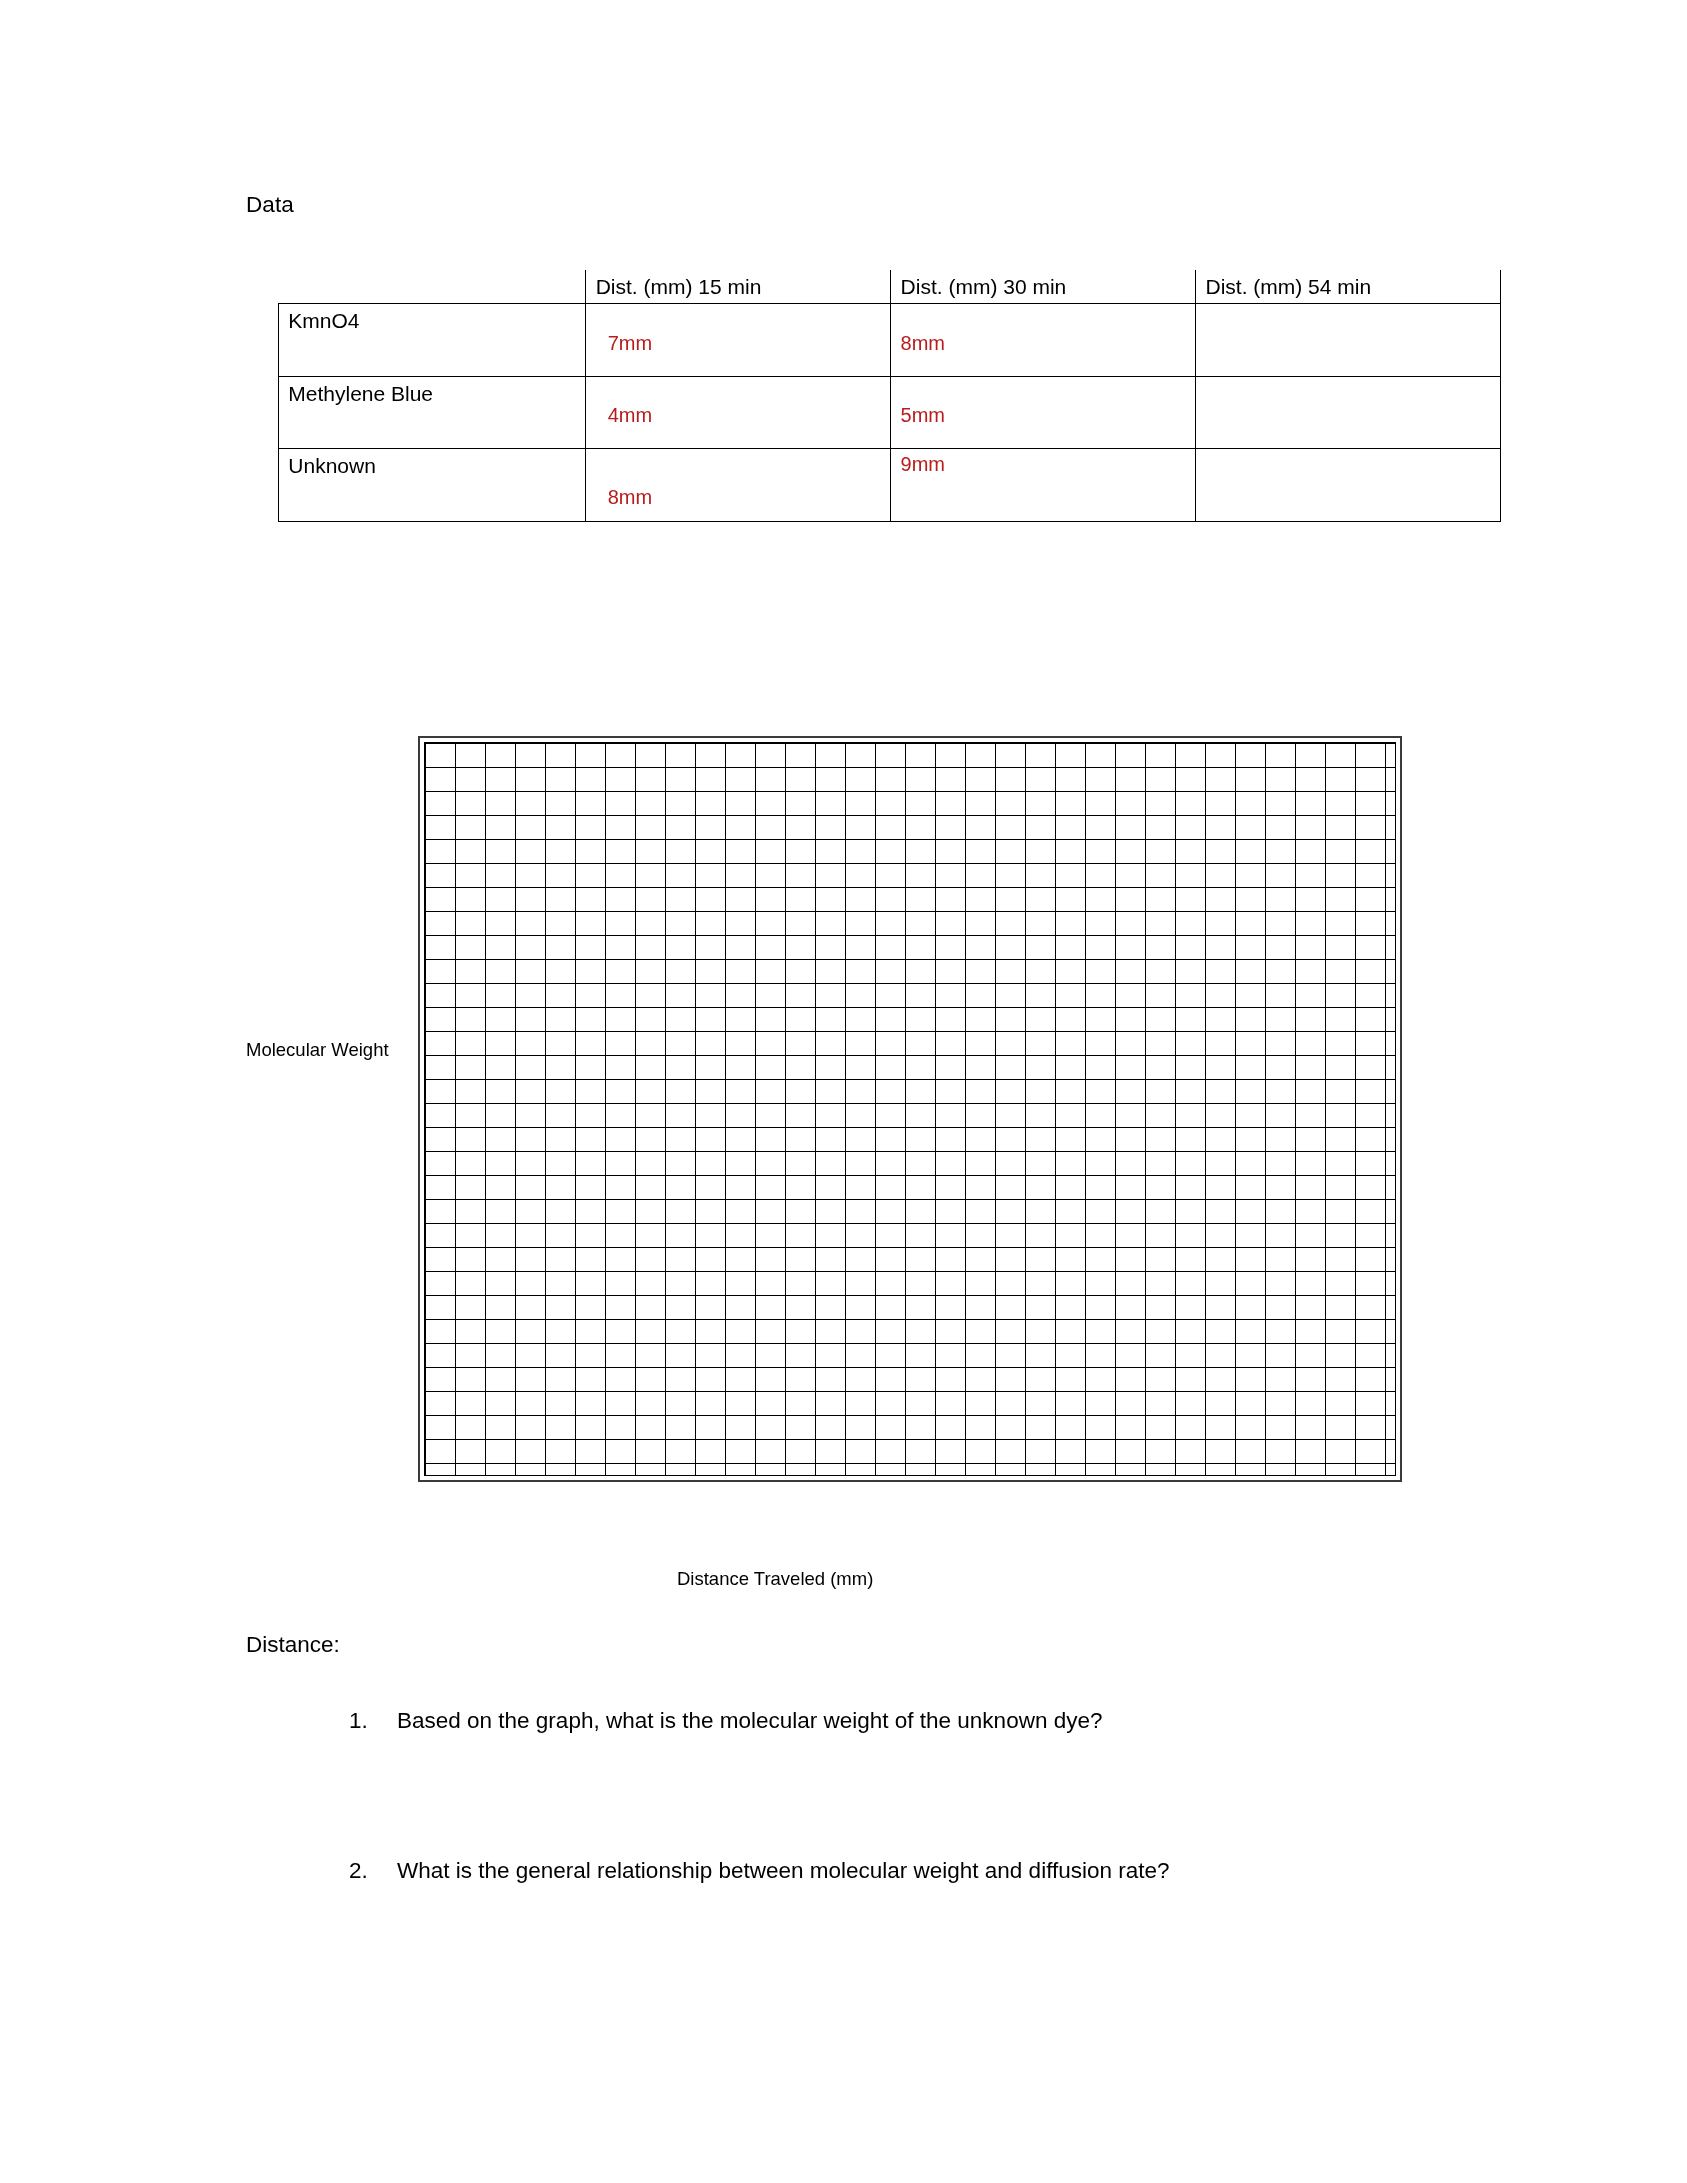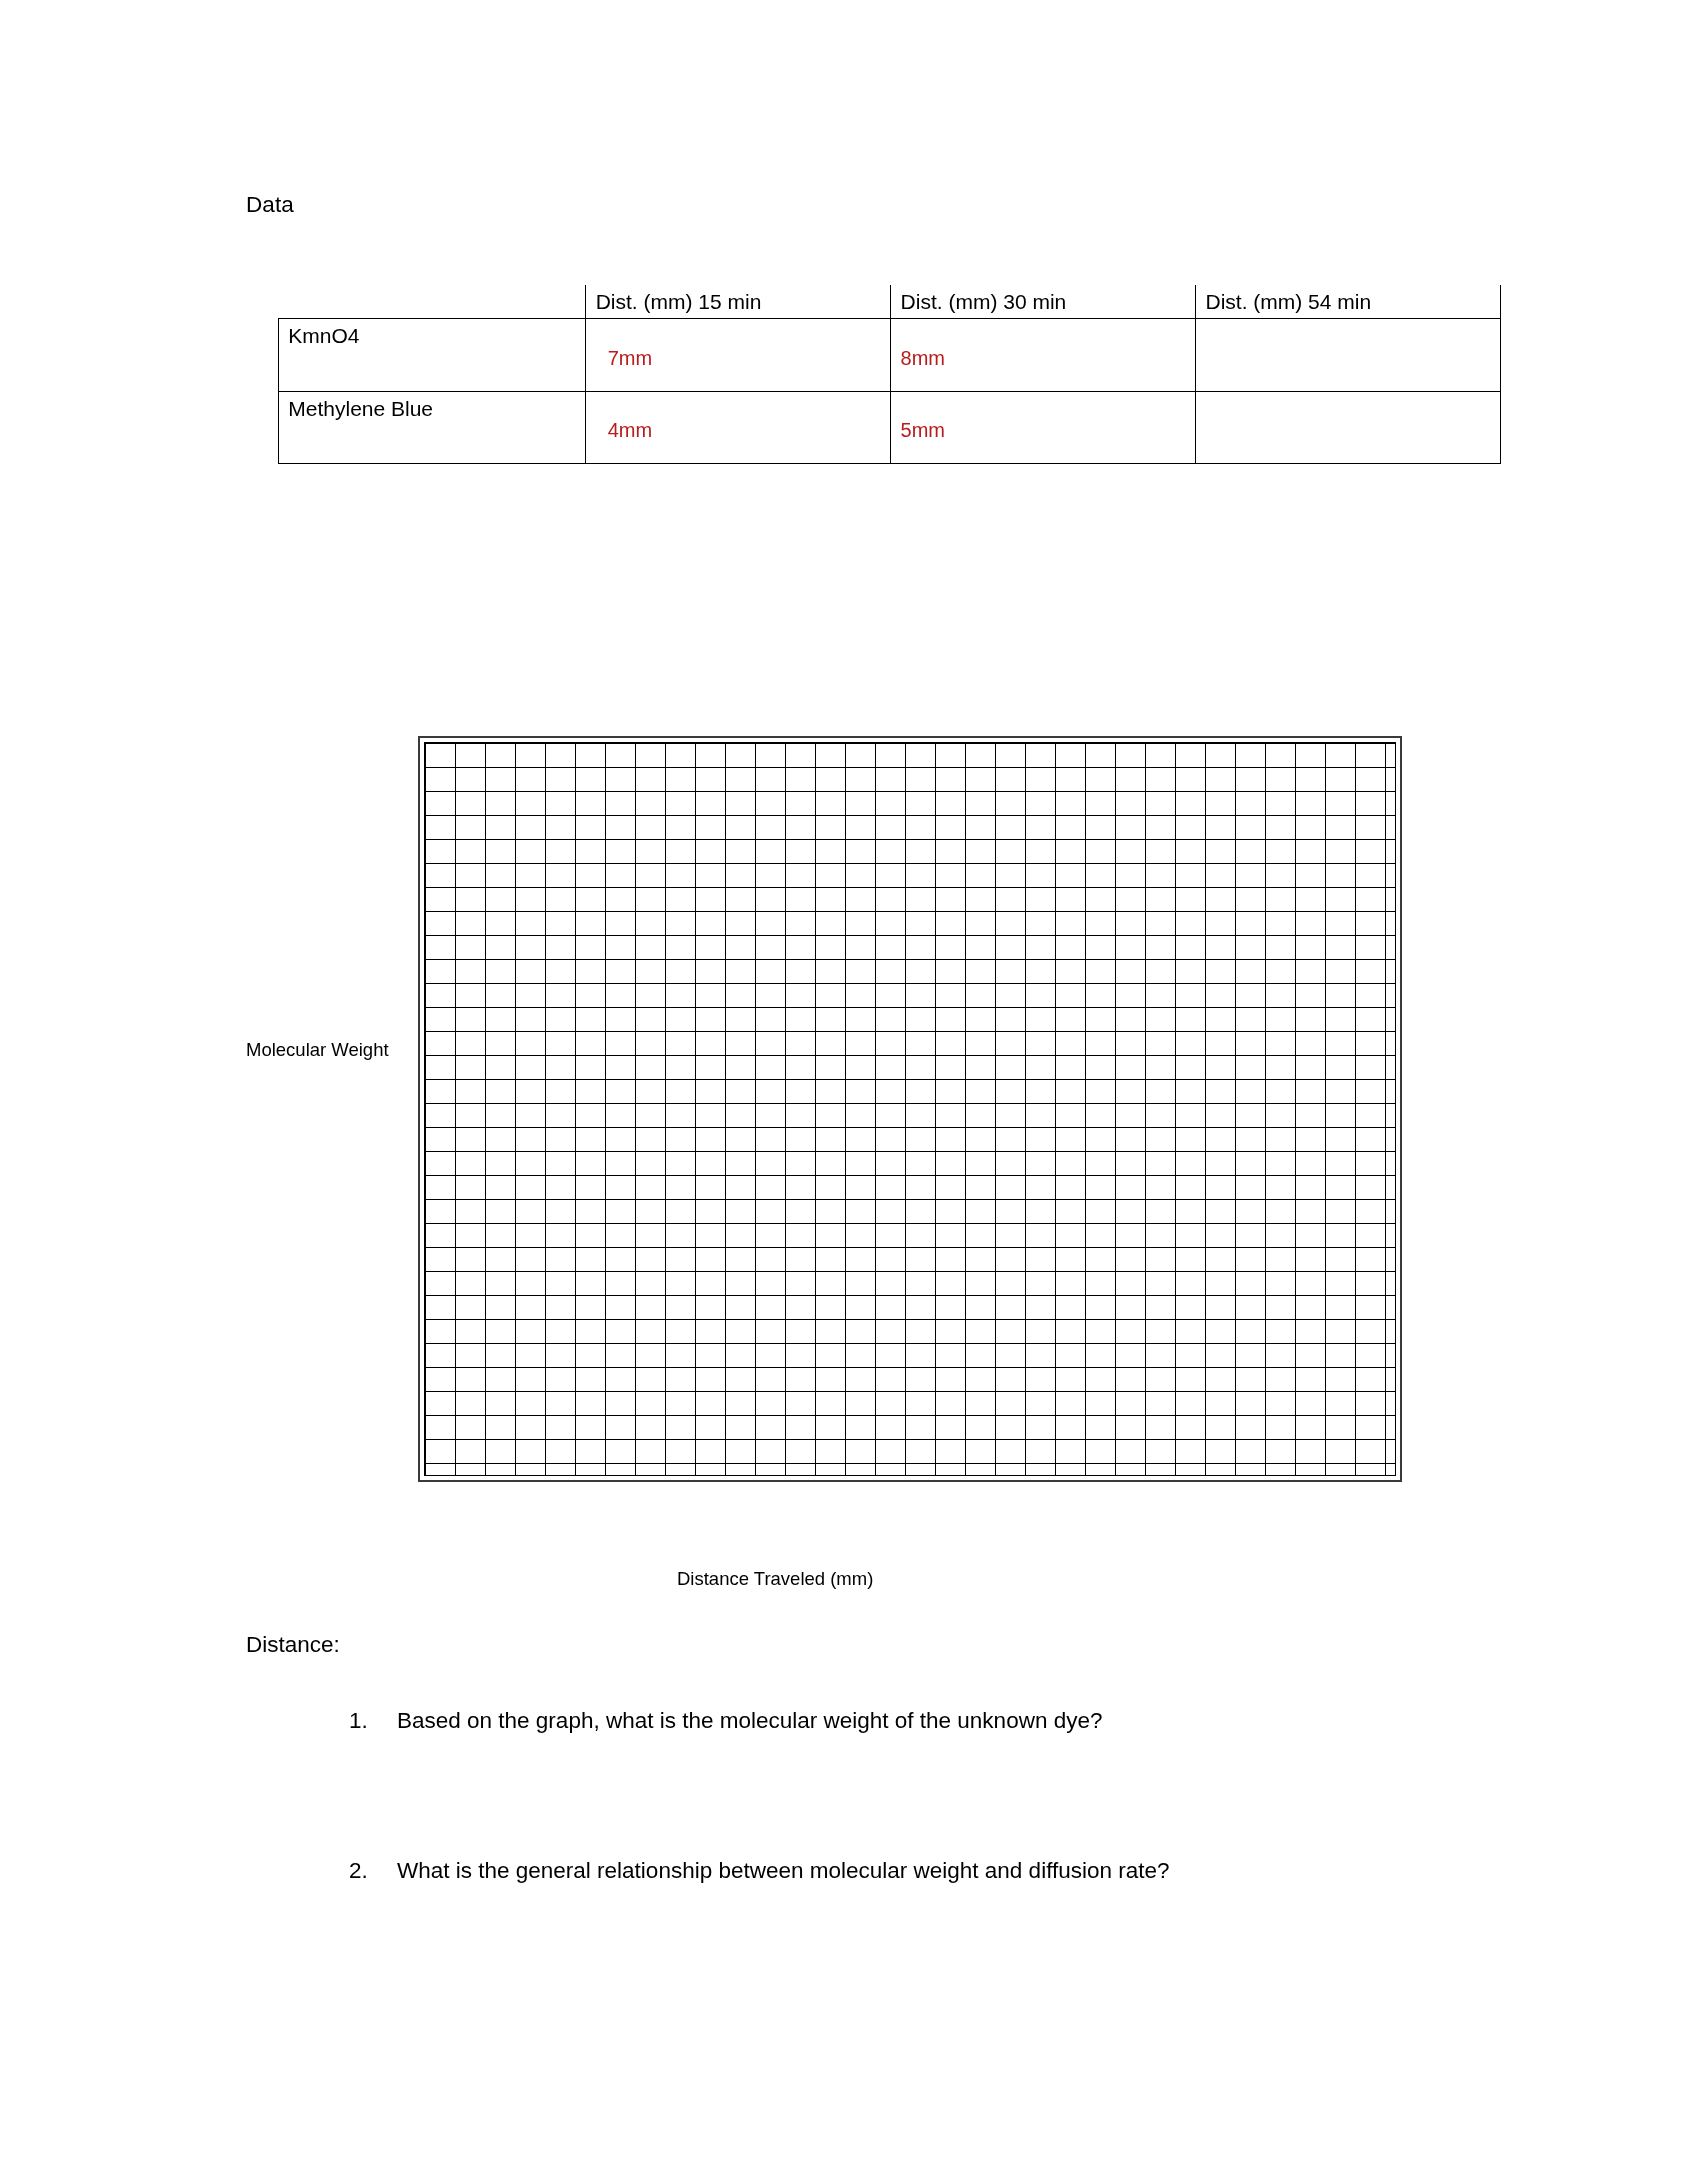--- a/index.html
+++ b/index.html
@@ -29,21 +29,21 @@
     top: 192px;
     font-size: 22.5px;
     line-height: 26.5px;
     letter-spacing: 0.1px;
   }
 
   
   .data-table-wrap {
     position: absolute;
     left: 278px;
-    top: 285px;
+    top: 270px;
     width: 1154px;
   }
   table.data-table {
     border-collapse: collapse;
     width: 1154px;
     table-layout: fixed;
   }
   table.data-table th,
   table.data-table td {
     border: 1.3px solid #000000;
@@ -223,20 +223,34 @@
             <span class="answer indent" style="margin-top:22.5px;">4mm</span>
           </td>
           <td class="row-cell">
             <span class="answer" style="margin-top:22.5px;">5mm</span>
           </td>
           <td class="row-cell">
             <span class="answer"></span>
           </td>
         </tr>
 
+        <tr>
+          <td class="row-cell">
+            <span class="row-name">Unknown</span>
+          </td>
+          <td class="row-cell">
+            <span class="answer indent" style="margin-top:32px;">8mm</span>
+          </td>
+          <td class="row-cell">
+            <span class="answer top">9mm</span>
+          </td>
+          <td class="row-cell">
+            <span class="answer"></span>
+          </td>
+        </tr>
 
       </tbody>
     </table>
   </div>
 
 
   <div class="y-axis-label">Molecular Weight</div>
 
   <div class="graph-outer">
     <div class="graph-inner"></div>

